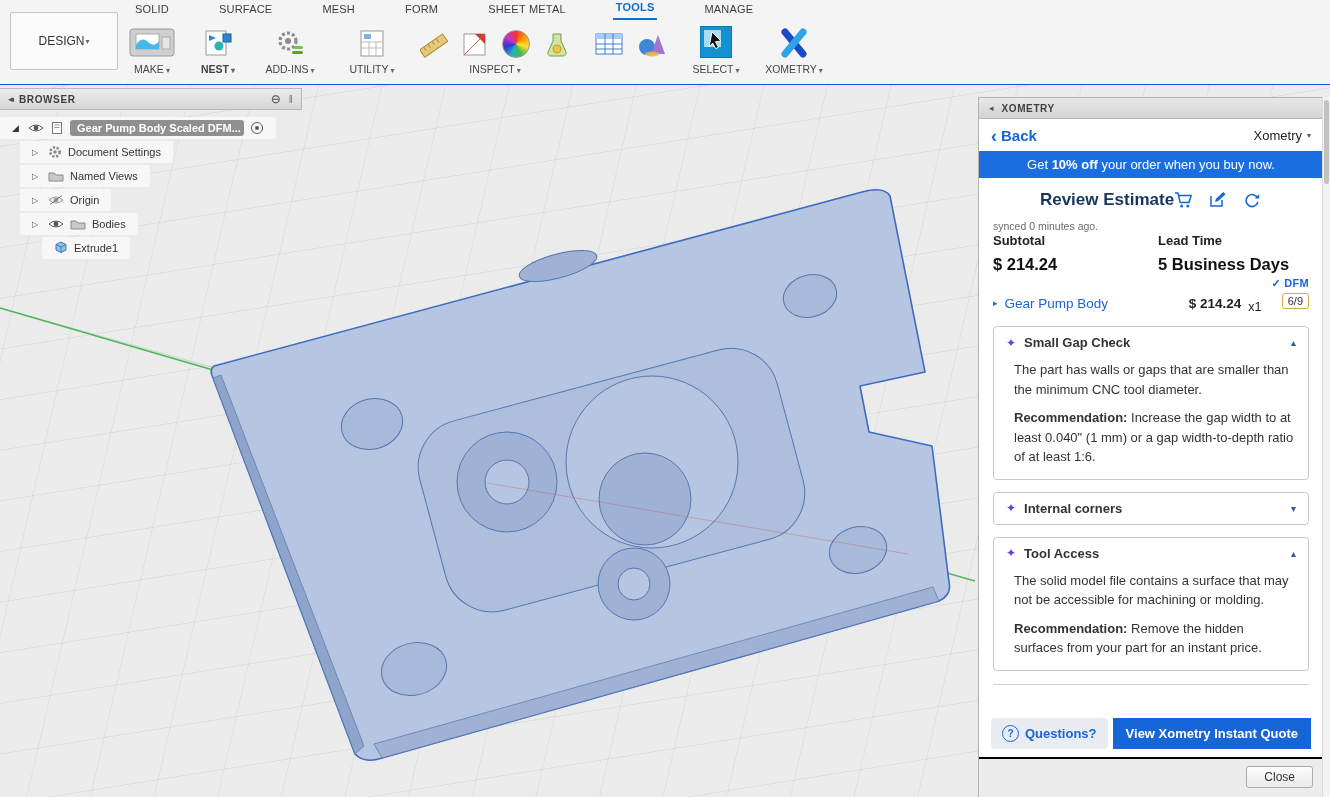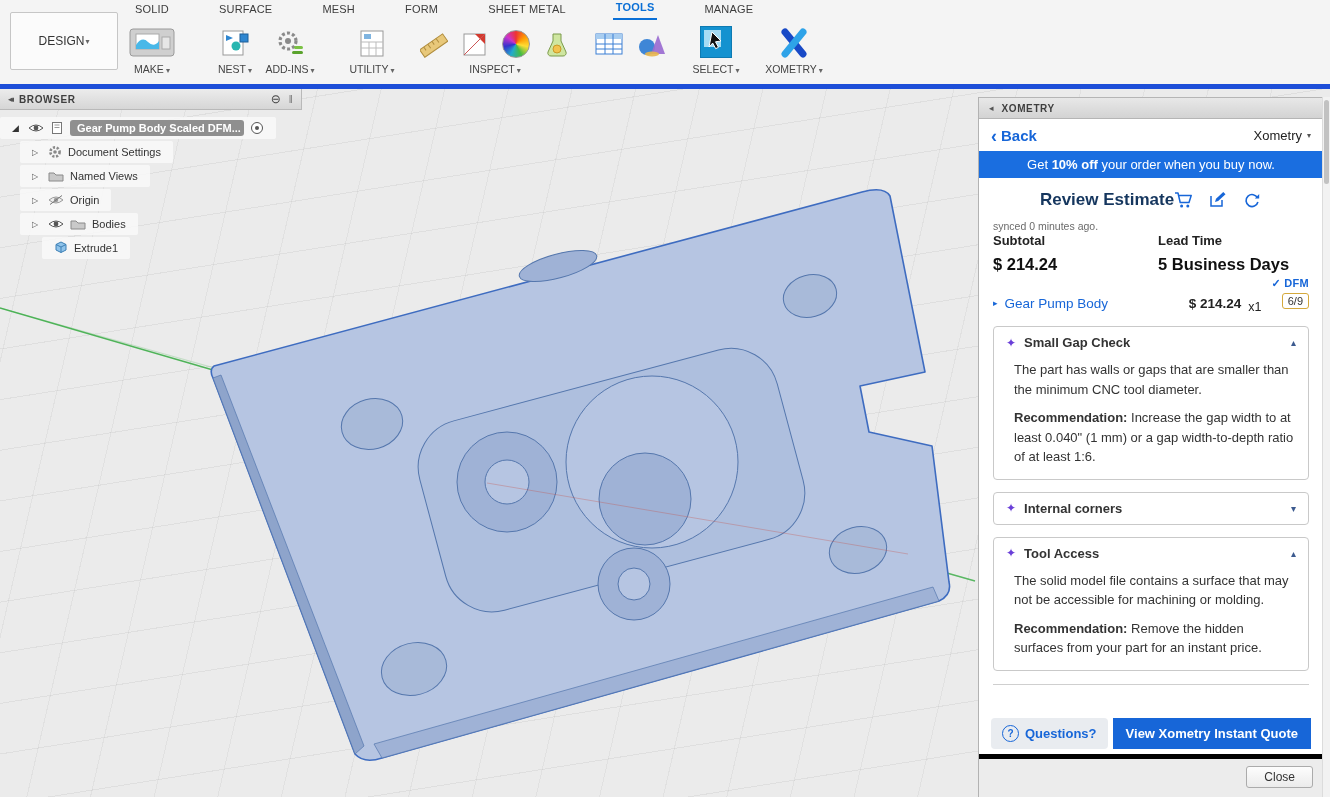--- a/index.html
+++ b/index.html
@@ -2,33 +2,33 @@
 <html><head>
 <meta charset="utf-8">
 <style>
   html,body{margin:0;padding:0;}
   body{
     width:1330px;height:797px;overflow:hidden;position:relative;
     font-family:"Liberation Sans", sans-serif;background:#ebebeb;
     -webkit-font-smoothing:antialiased;
   }
   
-  .ribbon{position:absolute;top:0;left:0;width:1330px;height:84px;background:#f4f4f4;border-bottom:5px solid #1d4ed8;z-index:30;}
+  .ribbon{position:absolute;top:0;left:0;width:1330px;height:84px;background:#f4f4f4;border-bottom:1px solid #1d4ed8;z-index:30;}
   .tabs-row{position:absolute;top:0;left:0;right:0;height:20px;display:flex;align-items:flex-end;padding-left:132px;gap:44px;}
   .tab{font-size:11px;color:#3c3c3c;height:20px;line-height:19px;padding:0 3px;letter-spacing:.2px;cursor:default;}
   .tab.active{color:#0a6fd6;font-weight:bold;border-bottom:2px solid #0a6fd6;}
   .design-btn{position:absolute;left:10px;top:12px;width:106px;height:56px;background:#fbfbfb;border:1px solid #c6c6c6;border-radius:2px;
     display:flex;align-items:center;justify-content:center;gap:1px;font-size:12px;color:#333;}
   .design-btn .caret{font-size:8px;color:#666;}
   .tool-group{position:absolute;top:26px;text-align:center;}
   .tg-icons{display:flex;justify-content:center;align-items:flex-end;gap:13px;height:32px;}
   .tg-label{margin-top:5px;font-size:10.5px;color:#444;white-space:nowrap;}
   .tg-label .caret{font-size:8px;color:#666;margin-left:2px;}
   .g-make{left:122px;width:60px;}
-  .g-nest{left:211px;width:48px;}
+  .g-nest{left:194px;width:48px;font-weight:bold;}
   .g-addins{left:258px;width:64px;}
   .g-utility{left:342px;width:60px;}
   .g-inspect{left:410px;width:170px;}
   .g-extra{left:588px;width:84px;}
   .g-select{left:686px;width:60px;}
   .g-xometry{left:756px;width:76px;}
   .curv-icon{width:26px;height:26px;border-radius:50%;border:1px solid #999;
     background:conic-gradient(#e33,#f90,#fd3,#4b4,#2ac,#33c,#c3c,#e33);}
   .select-box{width:30px;height:30px;background:#1492d0;border:1px solid #0d7ab2;position:relative;}
   .select-box .inner{position:absolute;left:3px;top:3px;width:17px;height:17px;background:#a6dcf4;}
@@ -92,21 +92,21 @@
   .card-title{flex:1;font-size:13px;font-weight:bold;color:#333;}
   .card-caret{font-size:10px;color:#3c5a8f;}
   .card-body{padding:2px 12px 12px 12px;font-size:13px;color:#333;line-height:1.5;}
   .card-body p{margin:0 0 9px 8px;}
   .card-body p:last-child{margin-bottom:0;}
   .divider{border-top:1px solid #cfcfcf;margin-top:13px;}
   .panel-footer{position:absolute;left:0;right:0;bottom:48px;display:flex;justify-content:space-between;align-items:center;padding:0 12px;}
   .q-btn{display:inline-flex;align-items:center;gap:6px;background:#e9ecf0;border-radius:4px;padding:7px 11px;color:#1766d8;font-size:13px;font-weight:bold;cursor:pointer;}
   .q-icon{width:15px;height:15px;border:1.5px solid #1766d8;border-radius:50%;display:flex;align-items:center;justify-content:center;font-size:10px;font-weight:bold;}
   .cta-btn{background:#1766d8;color:#fff;border-radius:0;padding:8px 13px;font-size:13px;font-weight:bold;cursor:pointer;white-space:nowrap;}
-  .bottom-bar{position:absolute;left:0;right:0;bottom:0;height:38px;background:#ececec;border-top:5px solid #000000;}
+  .bottom-bar{position:absolute;left:0;right:0;bottom:0;height:38px;background:#ececec;border-top:2px solid #000000;}
   .close-btn{position:absolute;right:10px;top:7px;background:linear-gradient(#fdfdfd,#ebebeb);border:1px solid #ababab;border-radius:3px;
     padding:3px 17px;font-size:12px;color:#333;cursor:pointer;}
   .scrollbar{position:absolute;left:1322px;top:97px;width:8px;height:700px;background:#f2f2f2;border-left:1px solid #dcdcdc;z-index:26;}
   .scroll-thumb{position:absolute;left:1px;top:3px;width:5px;height:84px;background:#c2c2c2;border-radius:3px;}
 </style>
 </head>
 <body>
 
 <div class="viewport">
   <svg class="vp-svg" width="1330" height="713" viewBox="0 0 1330 713">

